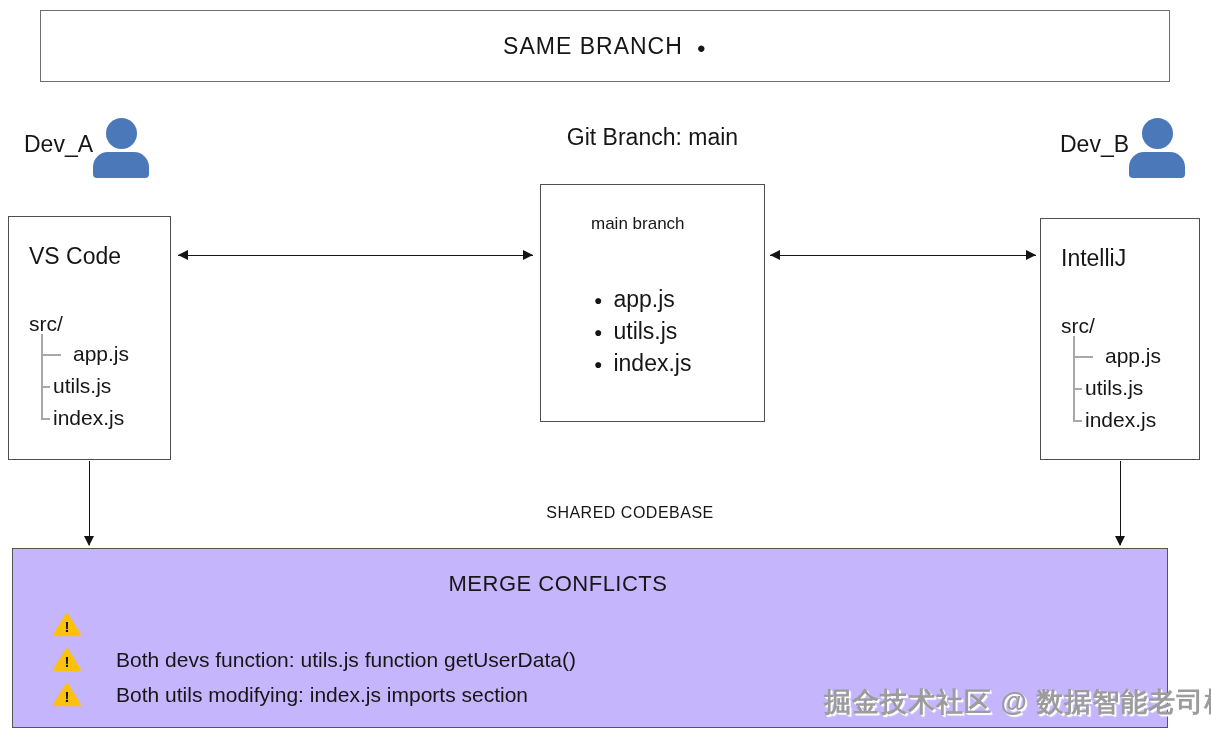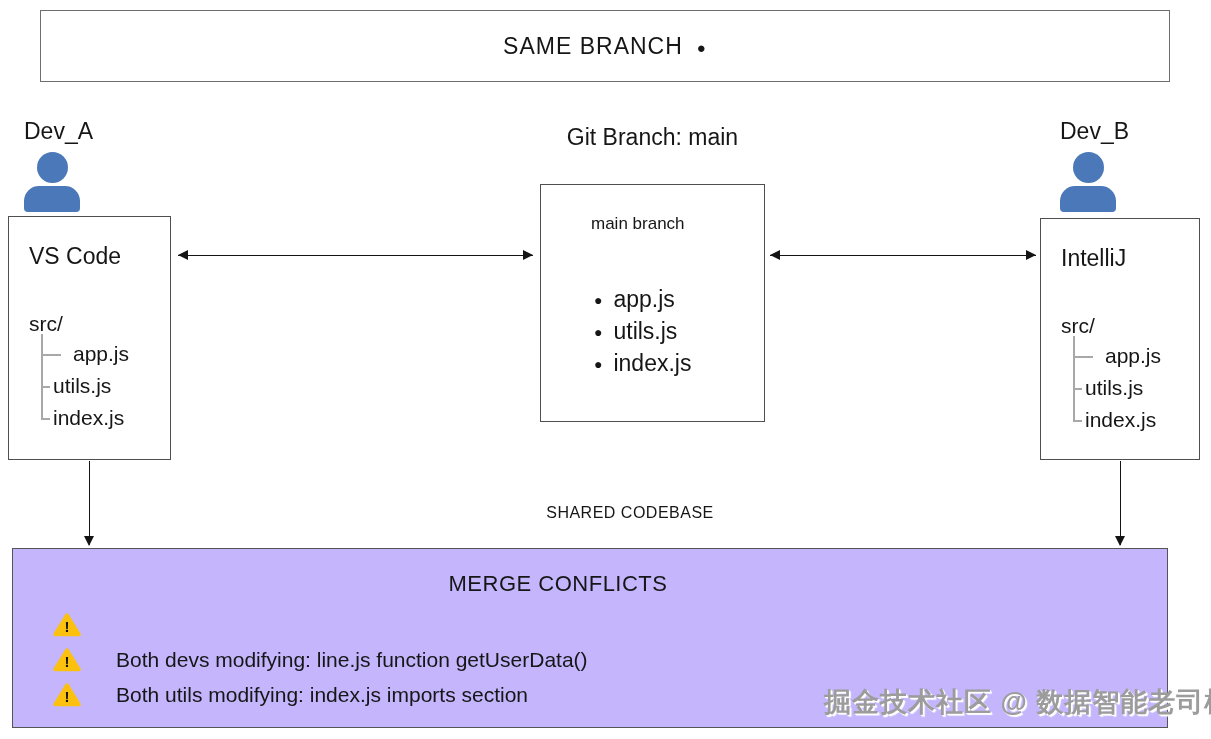--- a/index.html
+++ b/index.html
@@ -38,22 +38,21 @@
     font-size: 15px;
     line-height: 1;
     transform: translateY(1px);
   }
 
   
   .dev-figure {
     position: absolute;
     width: 120px;
     display: flex;
-    flex-direction: column;
-    align-items: flex-start;
+    align-items: center;
   }
   .dev-label {
     font-size: 23px;
     color: #161616;
     margin-bottom: 7px;
   }
   .person { width: 56px; display: flex; flex-direction: column; align-items: center; }
   .person .head {
     width: 31px; height: 31px;
     border-radius: 50%;
@@ -319,21 +318,21 @@
           <path d="M14 3 L26 22.5 H2 Z" fill="#fcc10f" stroke="#fcc10f" stroke-width="3.5" stroke-linejoin="round"></path>
           <text x="14" y="20" text-anchor="middle" font-size="15" font-weight="bold" font-family="Liberation Sans, sans-serif" fill="#141414">!</text>
         </svg>
       </div>
 
       <div class="conflict-row">
         <svg class="warning-icon" viewBox="0 0 28 26">
           <path d="M14 3 L26 22.5 H2 Z" fill="#fcc10f" stroke="#fcc10f" stroke-width="3.5" stroke-linejoin="round"></path>
           <text x="14" y="20" text-anchor="middle" font-size="15" font-weight="bold" font-family="Liberation Sans, sans-serif" fill="#141414">!</text>
         </svg>
-        <span class="conflict-text">Both devs modifying: line.js function getUserData()</span>
+        <span class="conflict-text">Both devs function: utils.js function getUserData()</span>
       </div>
 
       <div class="conflict-row">
         <svg class="warning-icon" viewBox="0 0 28 26">
           <path d="M14 3 L26 22.5 H2 Z" fill="#fcc10f" stroke="#fcc10f" stroke-width="3.5" stroke-linejoin="round"></path>
           <text x="14" y="20" text-anchor="middle" font-size="15" font-weight="bold" font-family="Liberation Sans, sans-serif" fill="#141414">!</text>
         </svg>
         <span class="conflict-text">Both utils modifying: index.js imports section</span>
       </div>
 

